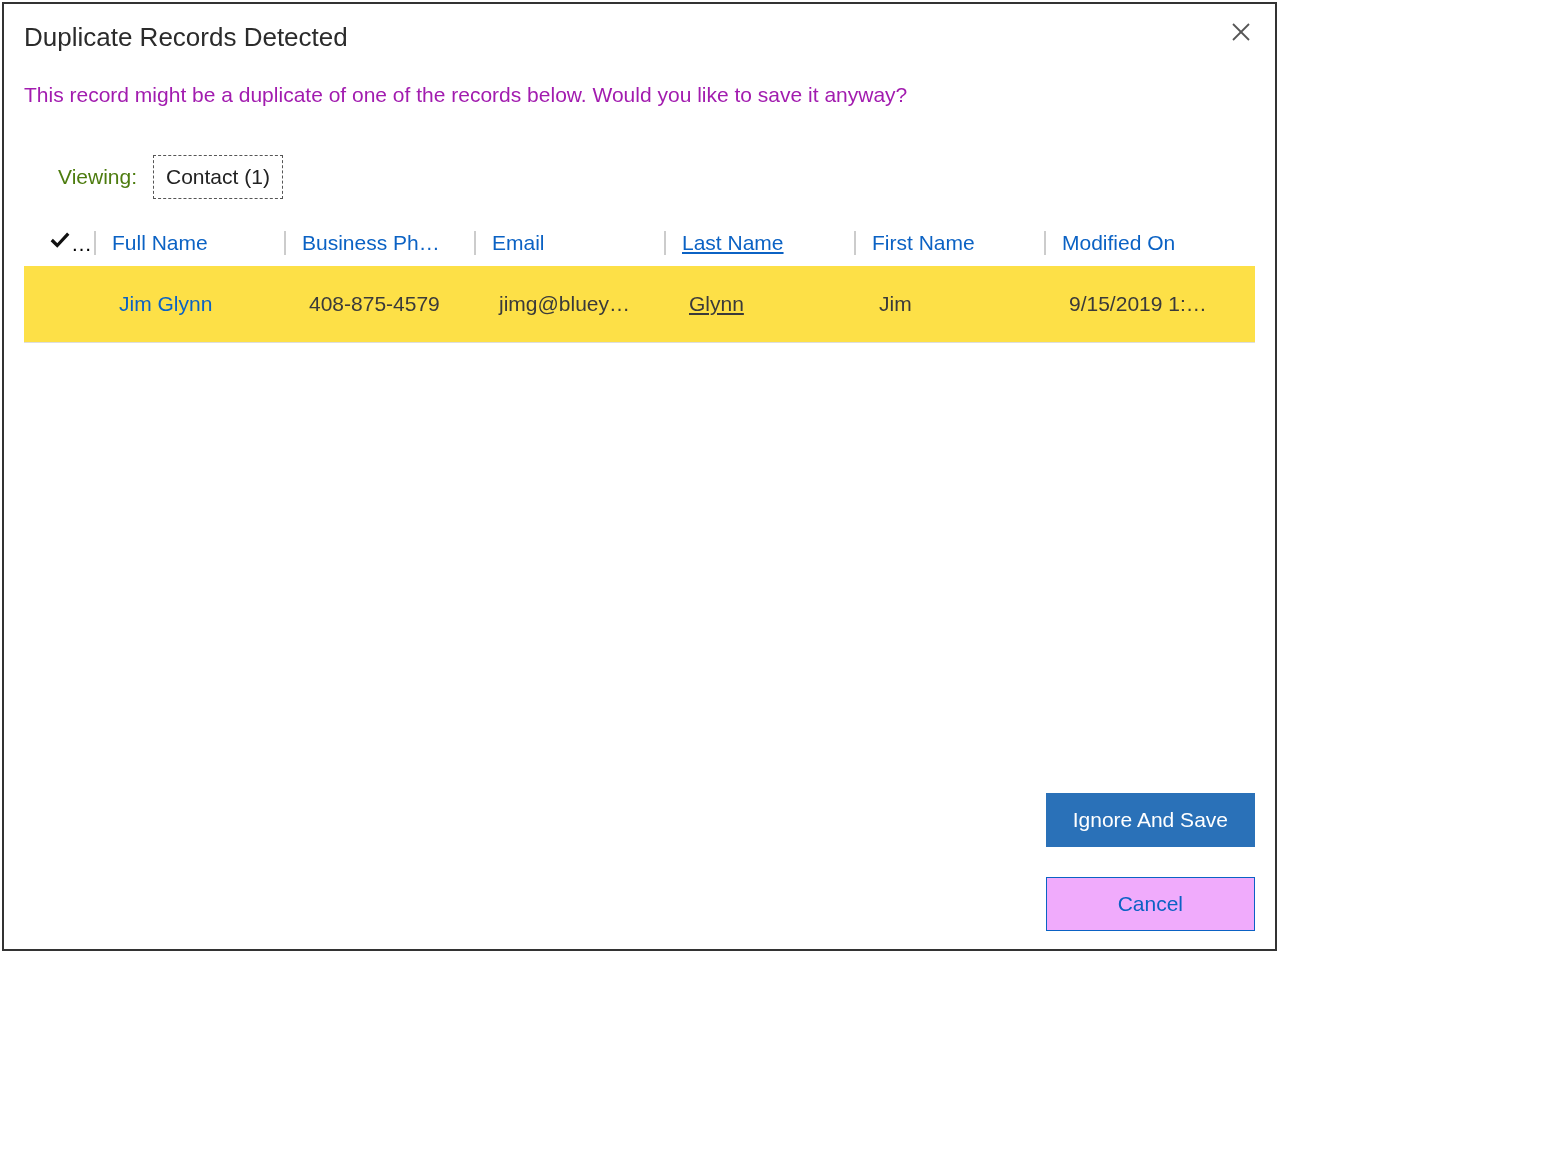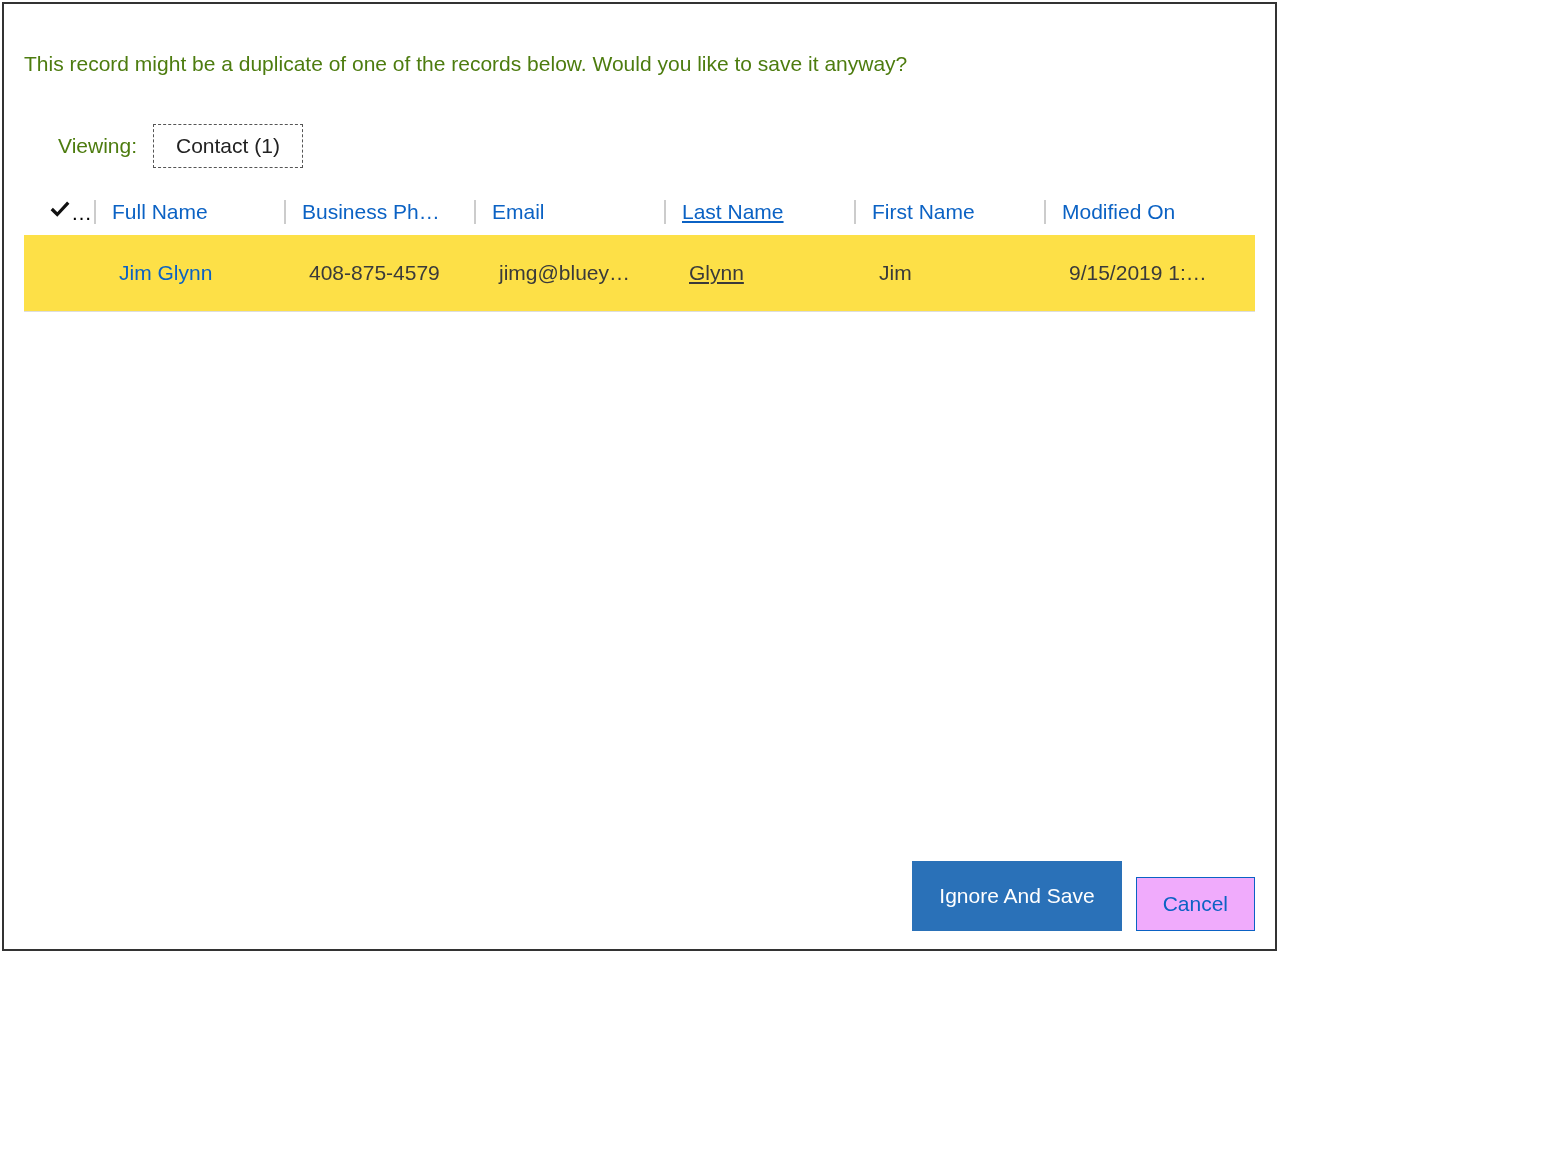--- a/index.html
+++ b/index.html
@@ -30,37 +30,37 @@
   }
   .close-icon {
     cursor: pointer;
     color: #555;
     padding: 4px;
     margin-top: -4px;
   }
   .close-icon svg { display: block; }
   .dialog-message {
     font-size: 21px;
-    color: #4d7c0f;
+    color: #a21caf;
     margin-top: 30px;
   }
   .viewing-row {
     display: flex;
     align-items: center;
     margin-top: 48px;
     margin-left: 34px;
     gap: 16px;
   }
   .viewing-label {
     font-size: 21px;
     color: #4d7c0f;
   }
   .viewing-tab {
     border: 1px dashed #555;
-    padding: 9px 22px;
+    padding: 9px 12px;
     font-size: 21px;
     color: #222;
     cursor: pointer;
   }
   .grid {
     margin-top: 22px;
     border-bottom: 1px solid #ddd;
   }
   .grid-header {
     display: flex;
@@ -98,20 +98,21 @@
     padding-left: 16px;
   }
   .cell-link { color: #0b62c4; cursor: pointer; }
   .cell-text { color: #3a3a3a; }
   .dialog-footer {
     position: absolute;
     bottom: 18px;
     right: 20px;
     display: flex;
     gap: 14px;
+    flex-direction: column;
   }
   .btn {
     font-size: 21px;
     padding: 14px 26px;
     cursor: pointer;
     border: 1px solid transparent;
     font-family: inherit;
   }
   .btn-primary {
     background: #2a71b8;
@@ -122,20 +123,29 @@
     color: #0b62c4;
     border: 1px solid #0b62c4;
     margin-top: 16px;
   }
 </style>
 </head>
 <body>
 
 <div class="dialog">
 
+  <div class="dialog-header">
+    <h1 class="dialog-title">Duplicate Records Detected</h1>
+    <div class="close-icon">
+      <svg width="20" height="20" viewBox="0 0 20 20">
+          <line x1="2" y1="2" x2="18" y2="18" stroke="#555" stroke-width="1.8"></line>
+          <line x1="18" y1="2" x2="2" y2="18" stroke="#555" stroke-width="1.8"></line>
+        </svg>
+    </div>
+  </div>
 
   <div class="dialog-message">This record might be a duplicate of one of the records below. Would you like to save it anyway?</div>
 
   <div class="viewing-row">
     <span class="viewing-label">Viewing:</span>
     <span class="viewing-tab">Contact (1)</span>
   </div>
 
   <div class="grid">
     <div class="grid-header">

